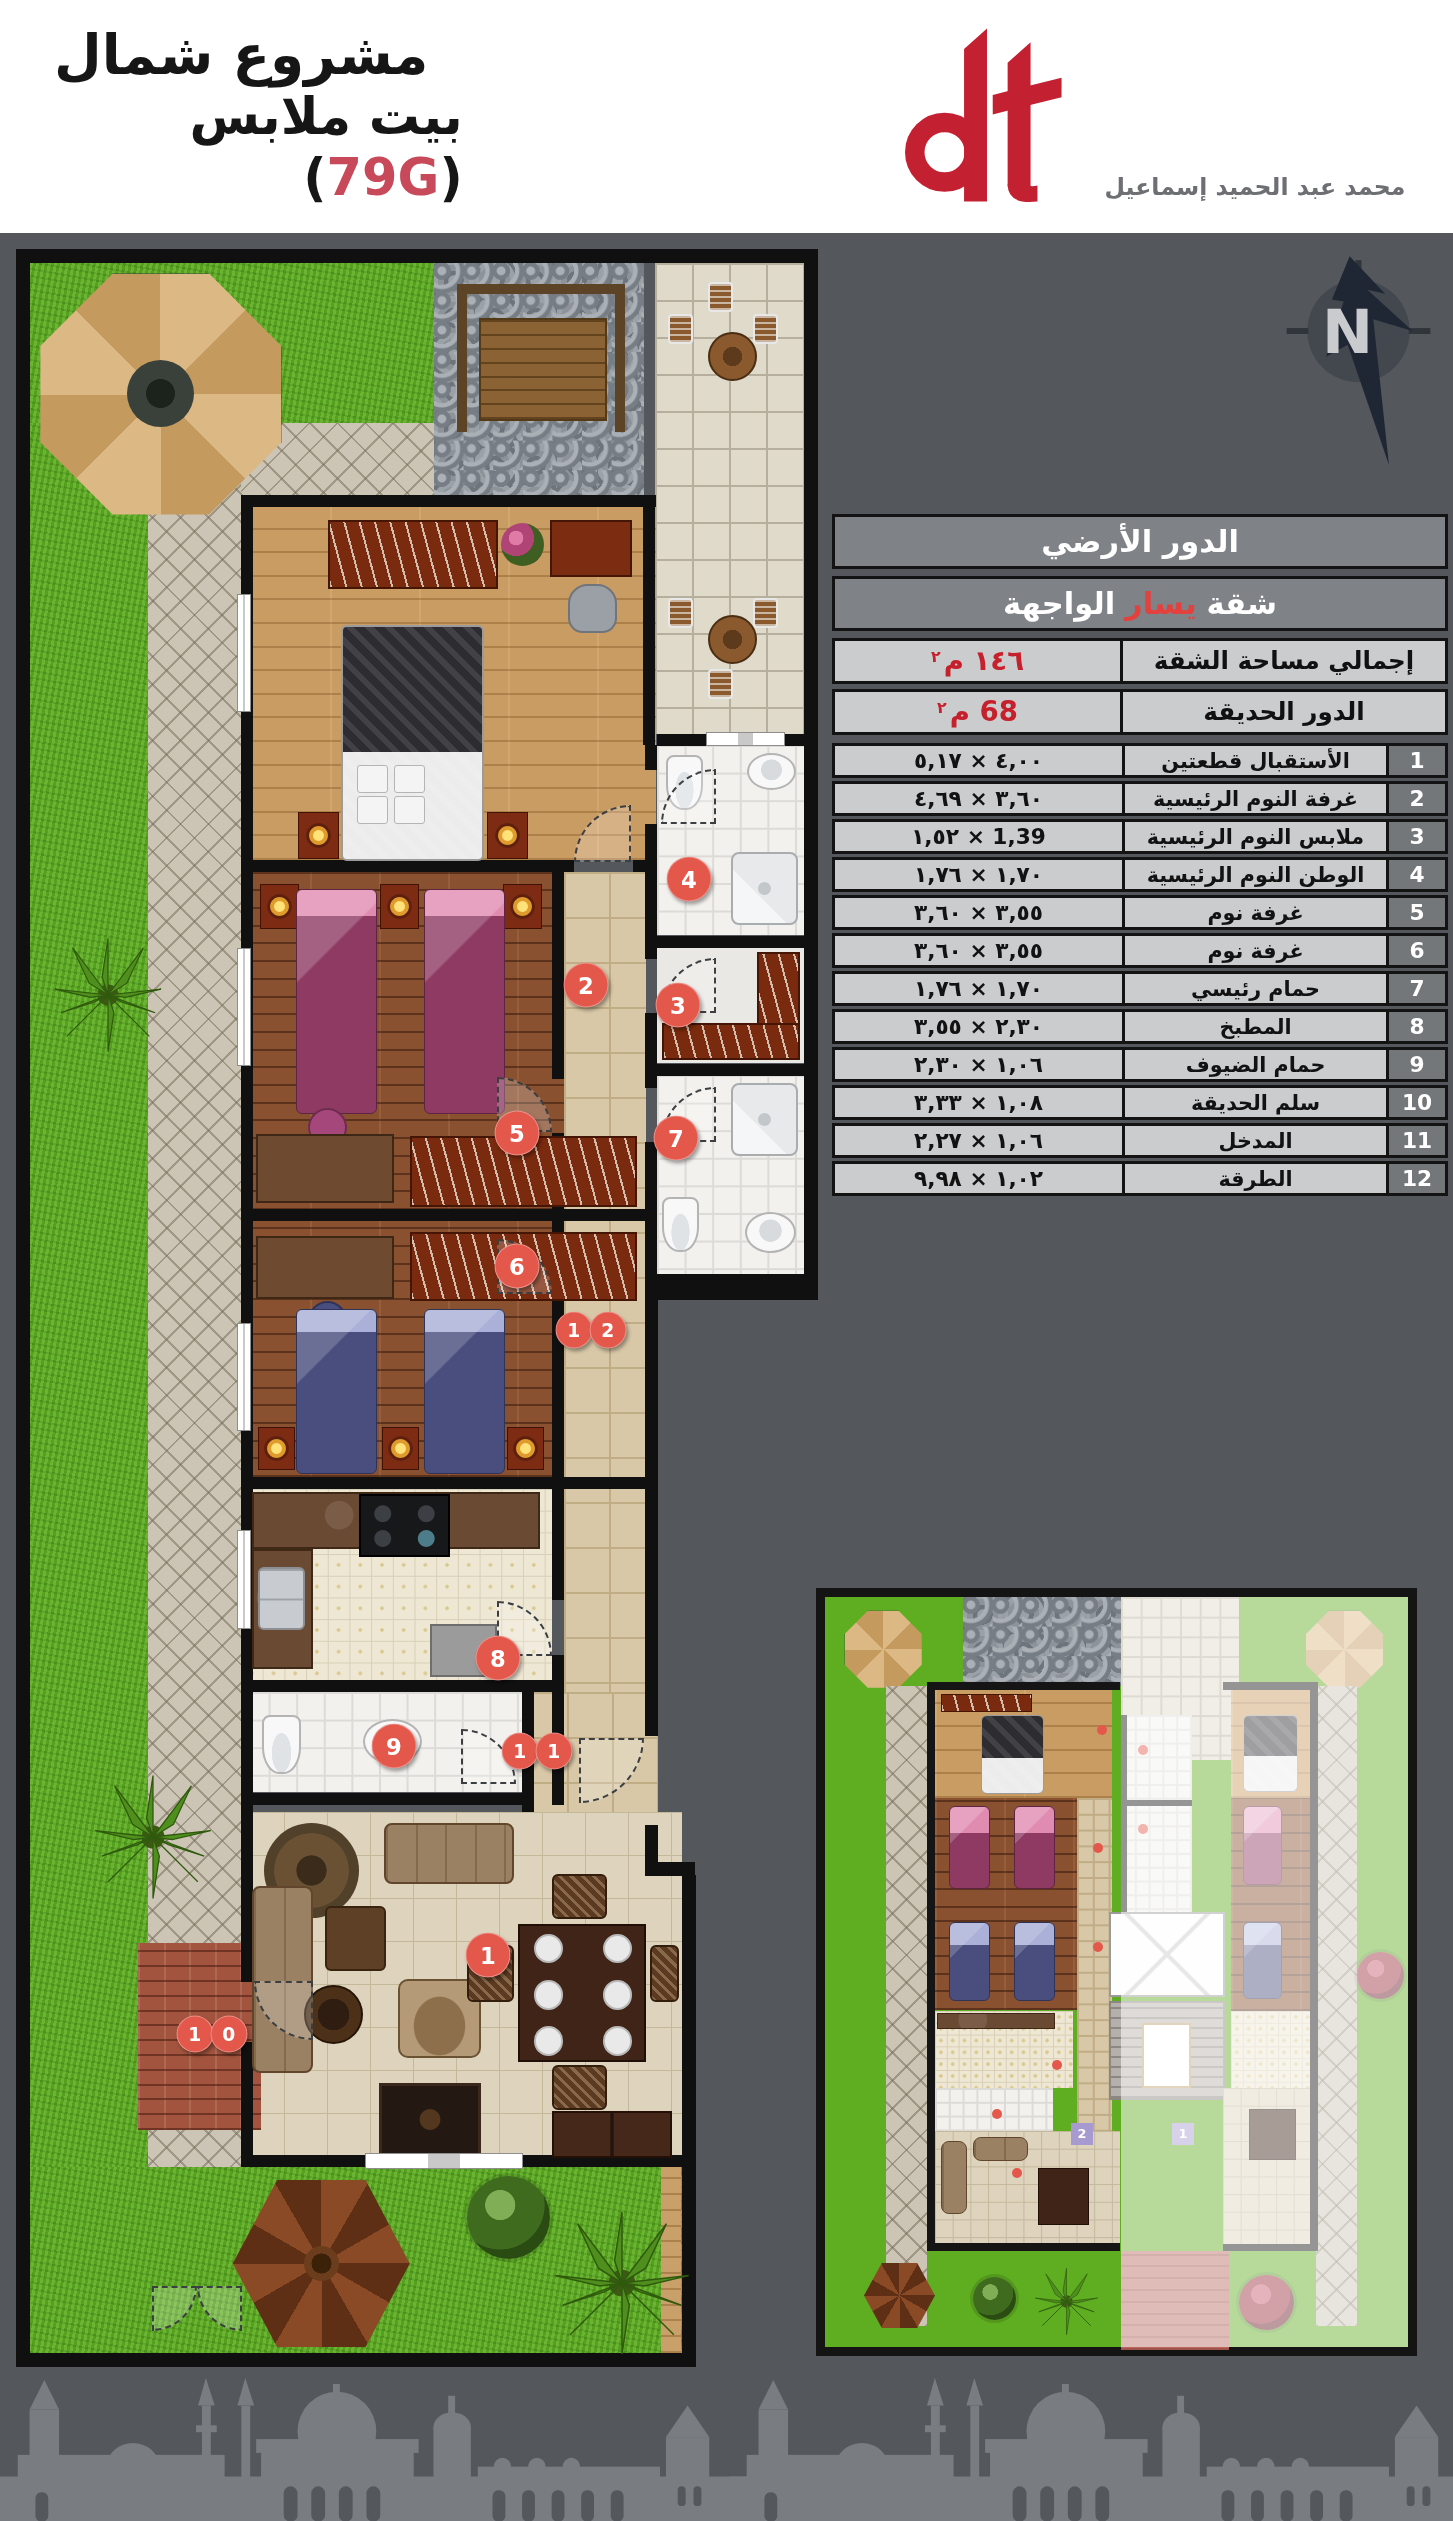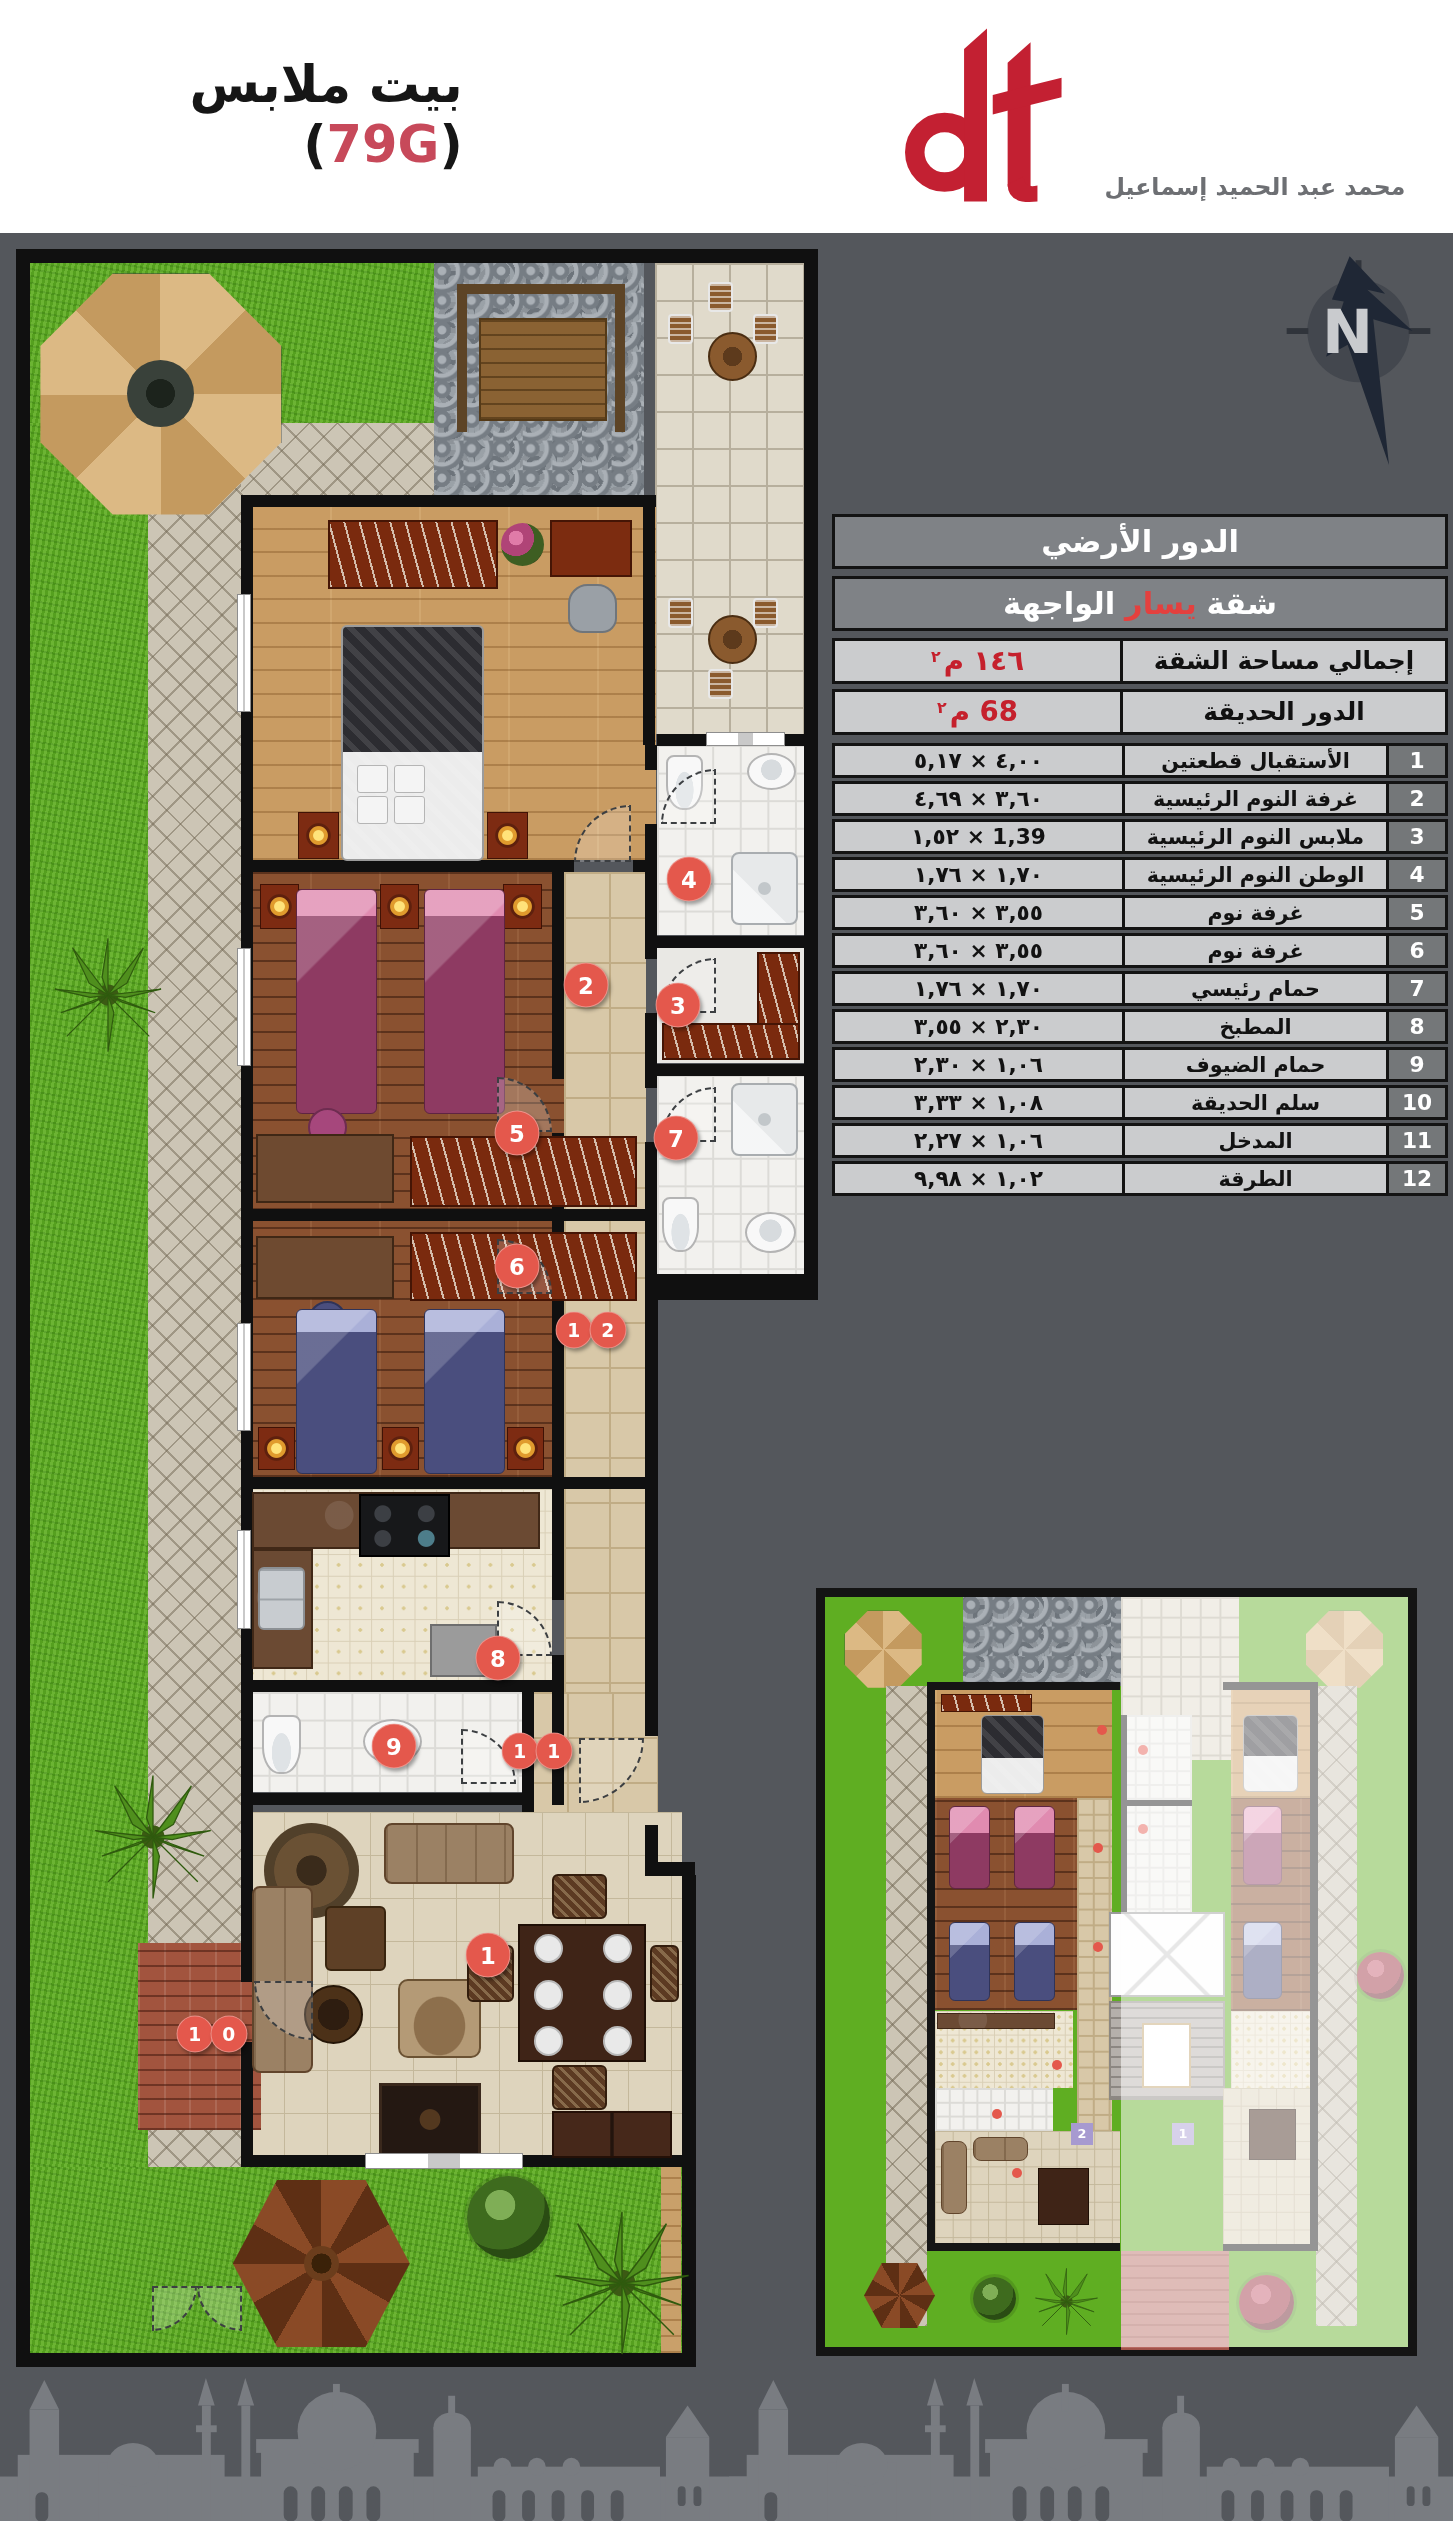--- a/index.html
+++ b/index.html
@@ -170,20 +170,21 @@
   .kst{position:absolute;background:#b5b0ab;border:2px solid #8c8781;box-sizing:border-box;
     background-image:repeating-linear-gradient(0deg,rgba(80,75,70,.4) 0 2px,transparent 2px 9.9px);}
 </style>
 </head>
 <body>
 
 <div class="page">
 
   <div class="hdr">
     <div class="title">
+      <div class="l1">مشروع شمال</div>
       <div class="l2"><span>بيت ملابس</span>
         <span dir="ltr"><span>(</span><span class="code">79G</span><span>)</span></span>
       </div>
     </div>
     <div class="logo">
       <svg width="172" height="202" viewBox="0 0 150 175">
         <circle cx="38" cy="120" r="26" fill="none" stroke="#c32032" stroke-width="17"></circle>
         <polygon points="55,30 75,12 75,163 55,163" fill="#c32032"></polygon>
         <polygon points="93,42 113,24 113,150 93,150" fill="#c32032"></polygon>
         <polygon points="80,70 140,55 140,72 80,87" fill="#c32032"></polygon>

